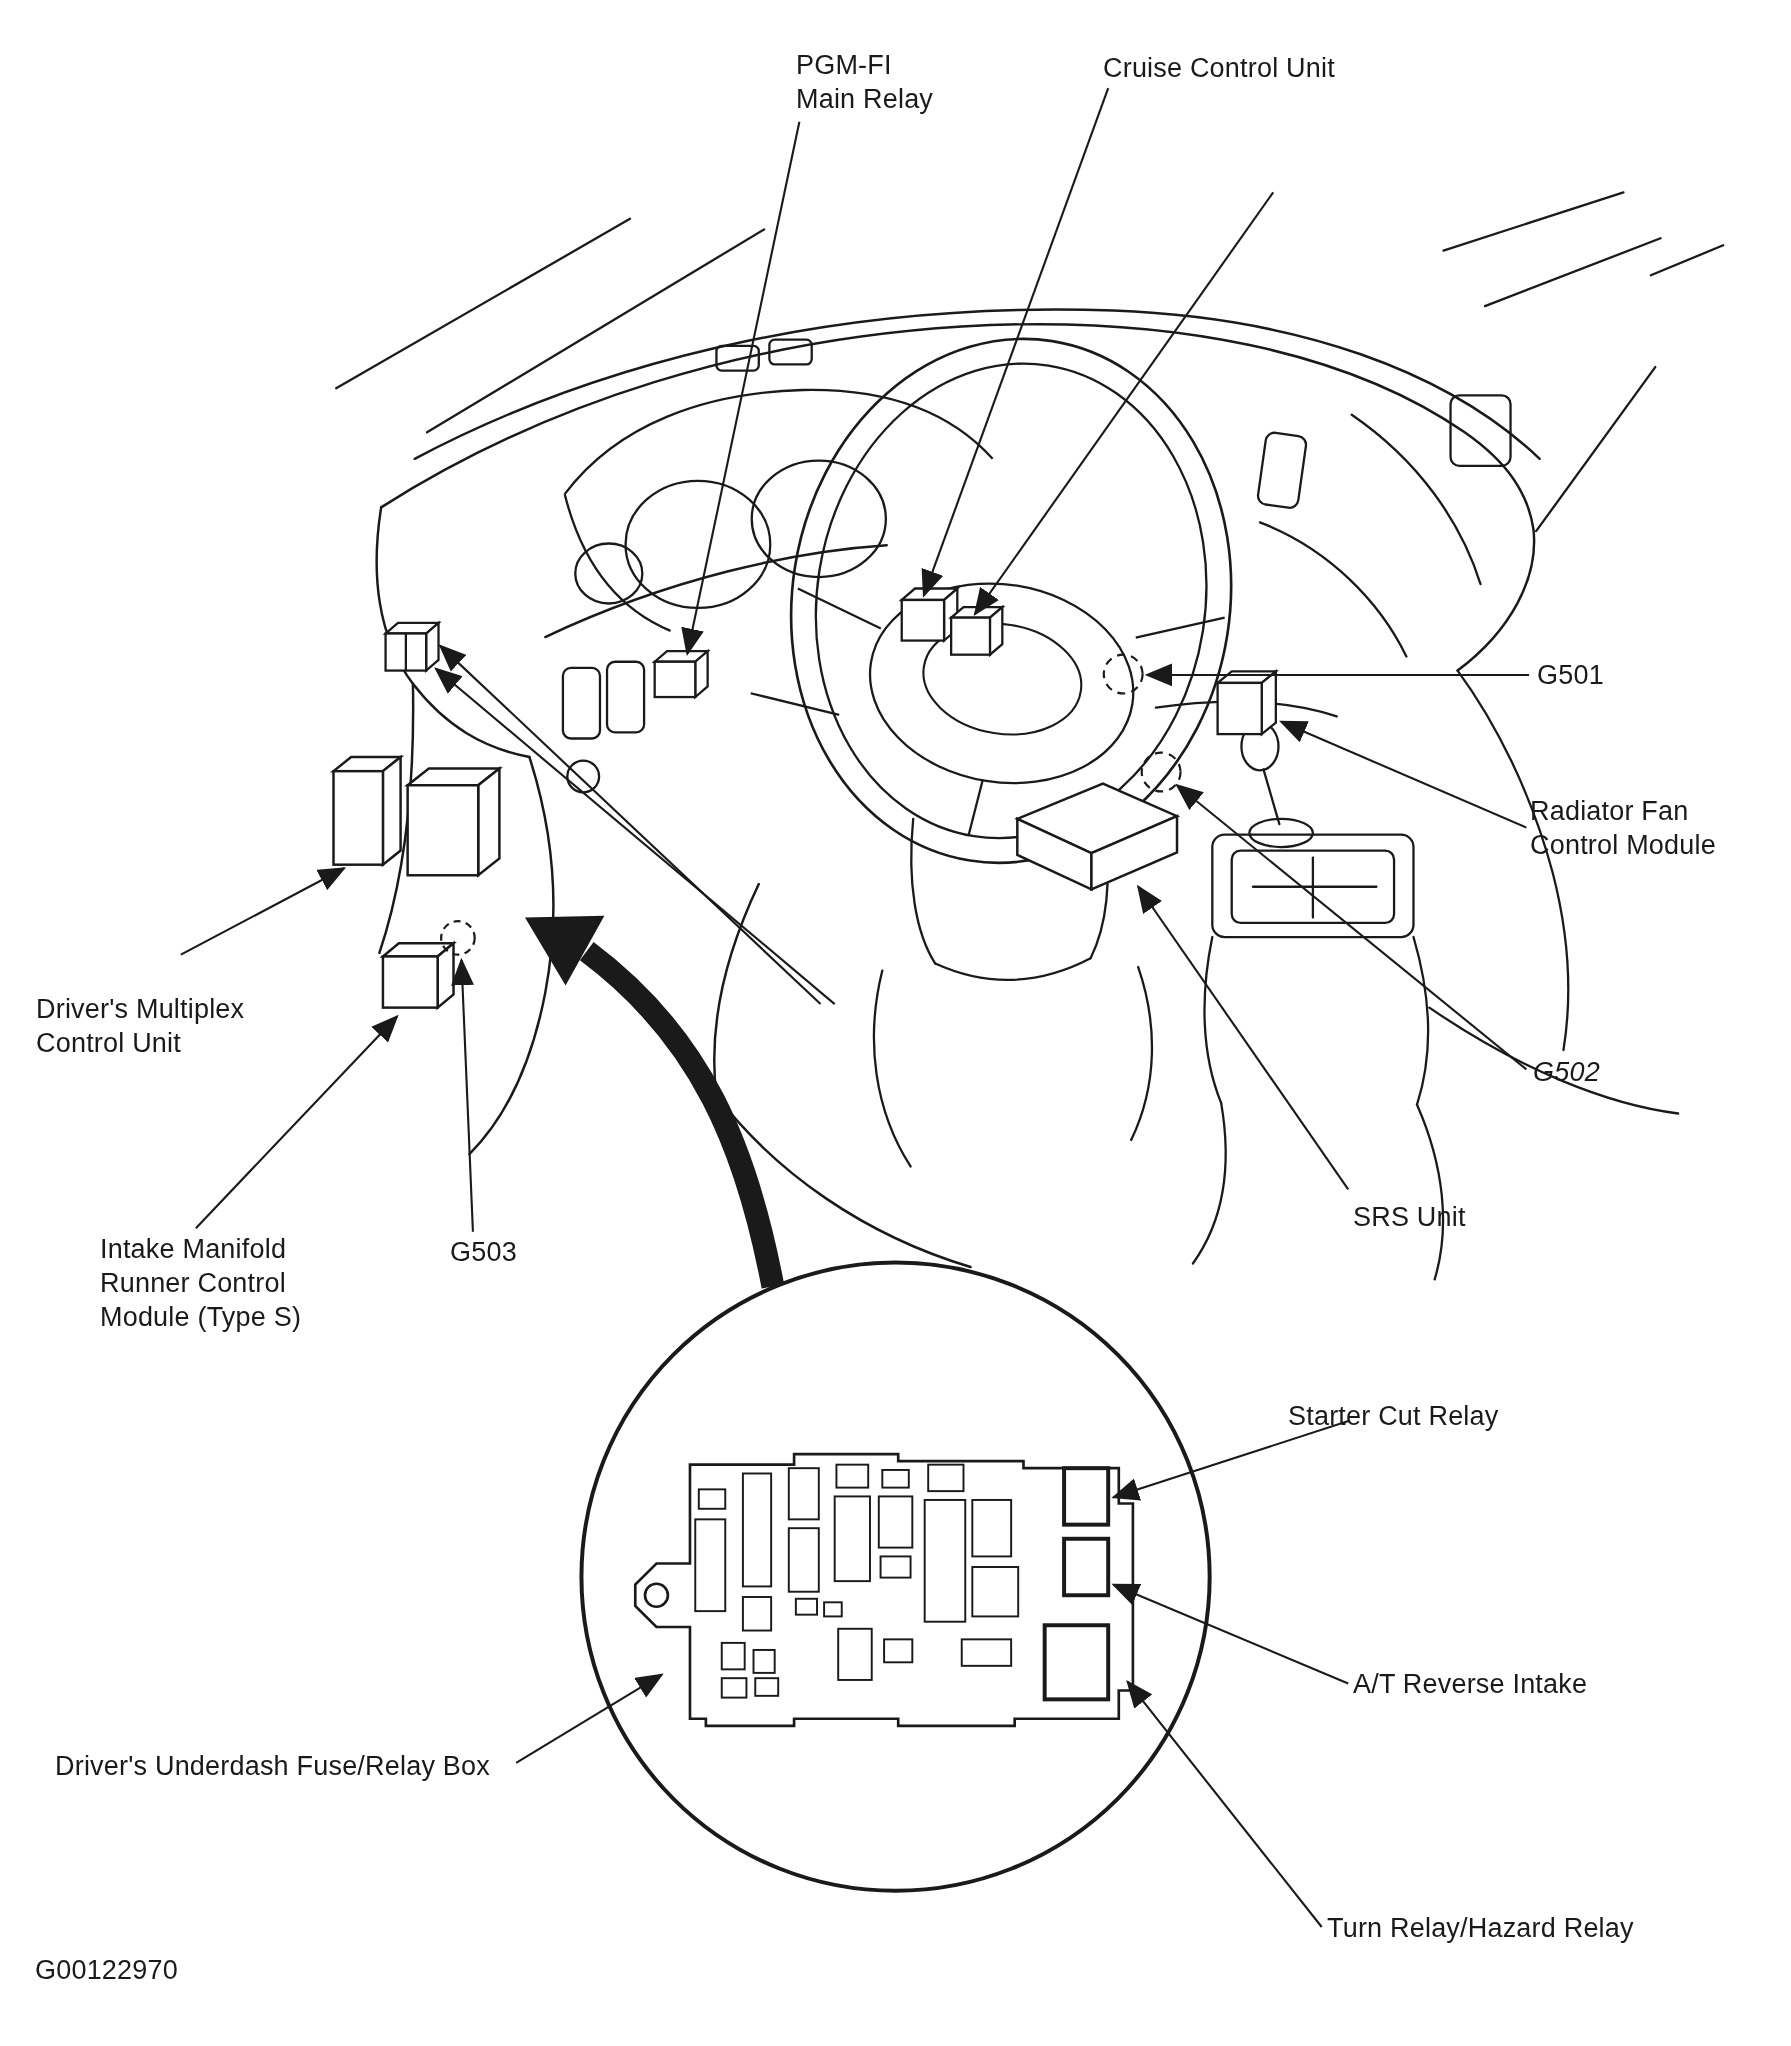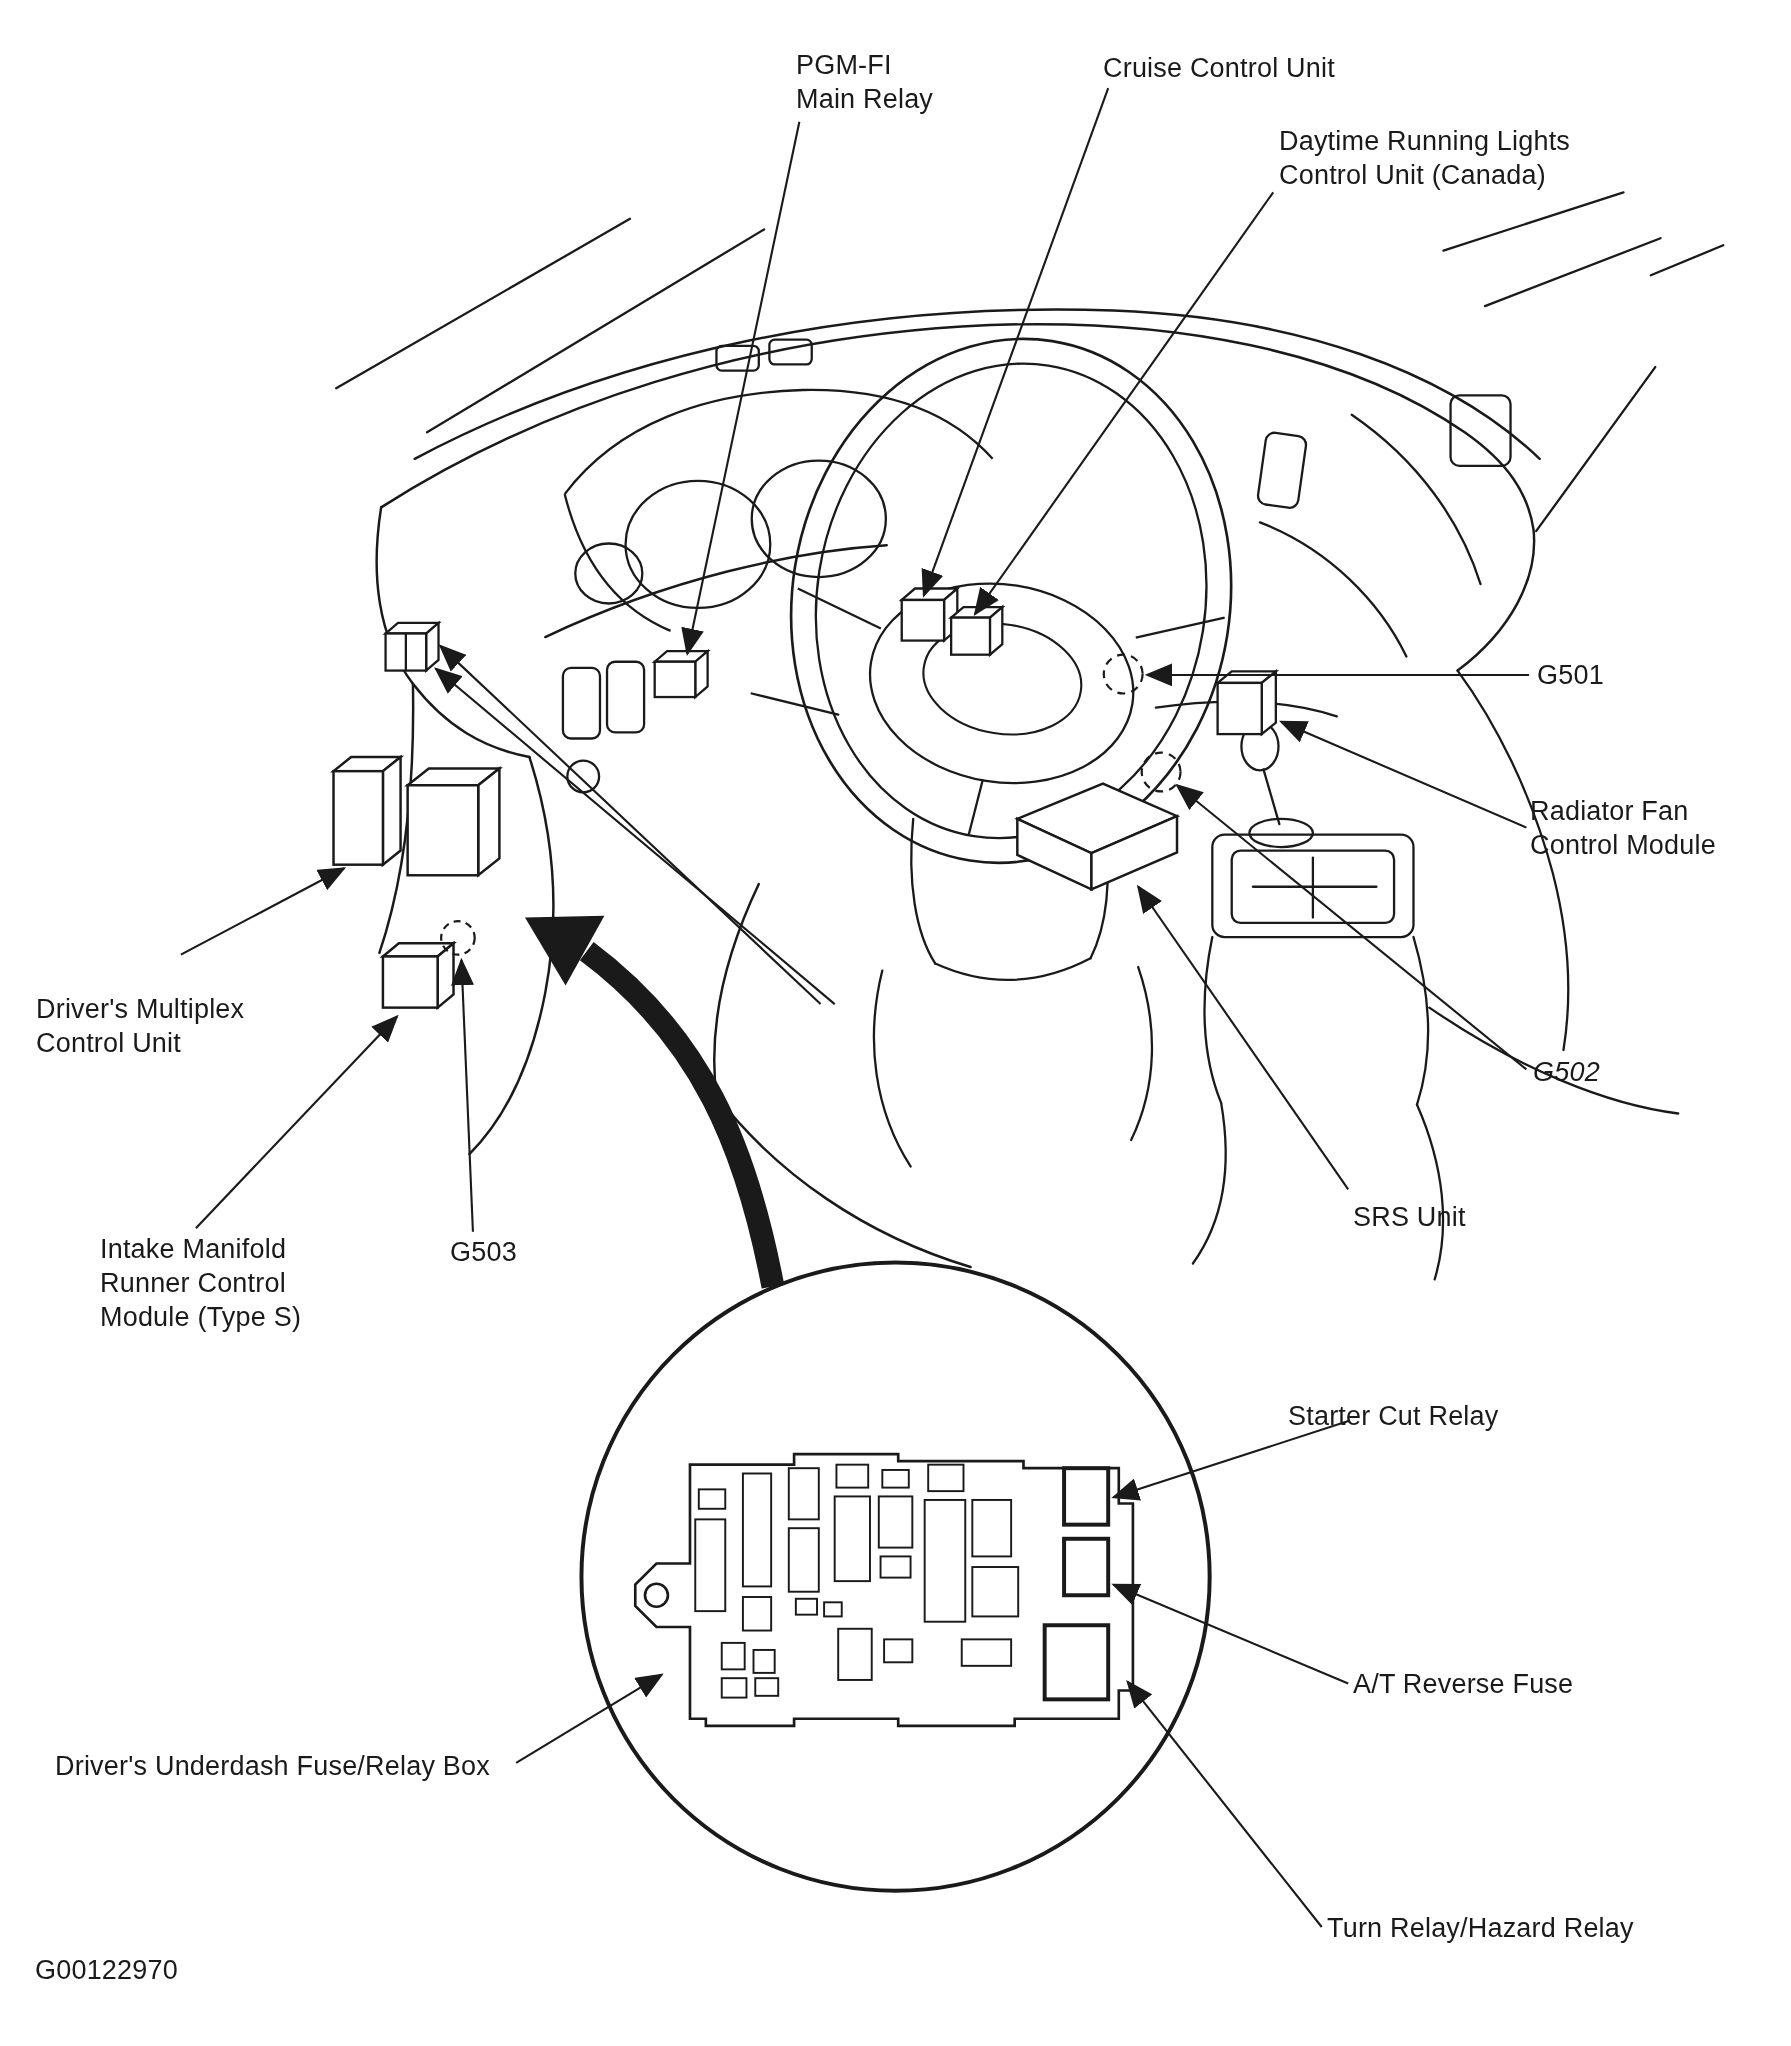--- a/index.html
+++ b/index.html
@@ -233,33 +233,31 @@
     <path d="M 1530 1610 L 1262 1697" marker-end="url(#arr)"></path>
     <path d="M 1528 1908 L 1262 1796" marker-end="url(#arr)"></path>
     <path d="M 1498 2184 L 1278 1906" marker-end="url(#arr)"></path>
     <path d="M 585 1998 L 750 1898" marker-end="url(#arr)"></path>
   </g>
 </svg>
 
   <div class="lbl lbl-pgmfi">PGM-FI
 Main Relay</div>
   <div class="lbl lbl-cruise">Cruise Control Unit</div>
-  <div class="lbl lbl-drl">Daytime Running Lights
-Control Unit (Canada)</div>
   <div class="lbl lbl-g501">G501</div>
   <div class="lbl lbl-radiator">Radiator Fan
 Control Module</div>
   <div class="lbl lbl-g502">G502</div>
   <div class="lbl lbl-multiplex">Driver's Multiplex
 Control Unit</div>
   <div class="lbl lbl-srs">SRS Unit</div>
   <div class="lbl lbl-intake">Intake Manifold
 Runner Control
 Module (Type S)</div>
   <div class="lbl lbl-g503">G503</div>
   <div class="lbl lbl-starter">Starter Cut Relay</div>
-  <div class="lbl lbl-at">A/T Reverse Fuse</div>
+  <div class="lbl lbl-at">A/T Reverse Intake</div>
   <div class="lbl lbl-turn">Turn Relay/Hazard Relay</div>
   <div class="lbl lbl-underdash">Driver's Underdash Fuse/Relay Box</div>
   <div class="lbl lbl-figid">G00122970</div>
 
 </div>
 
 
 </body></html>

